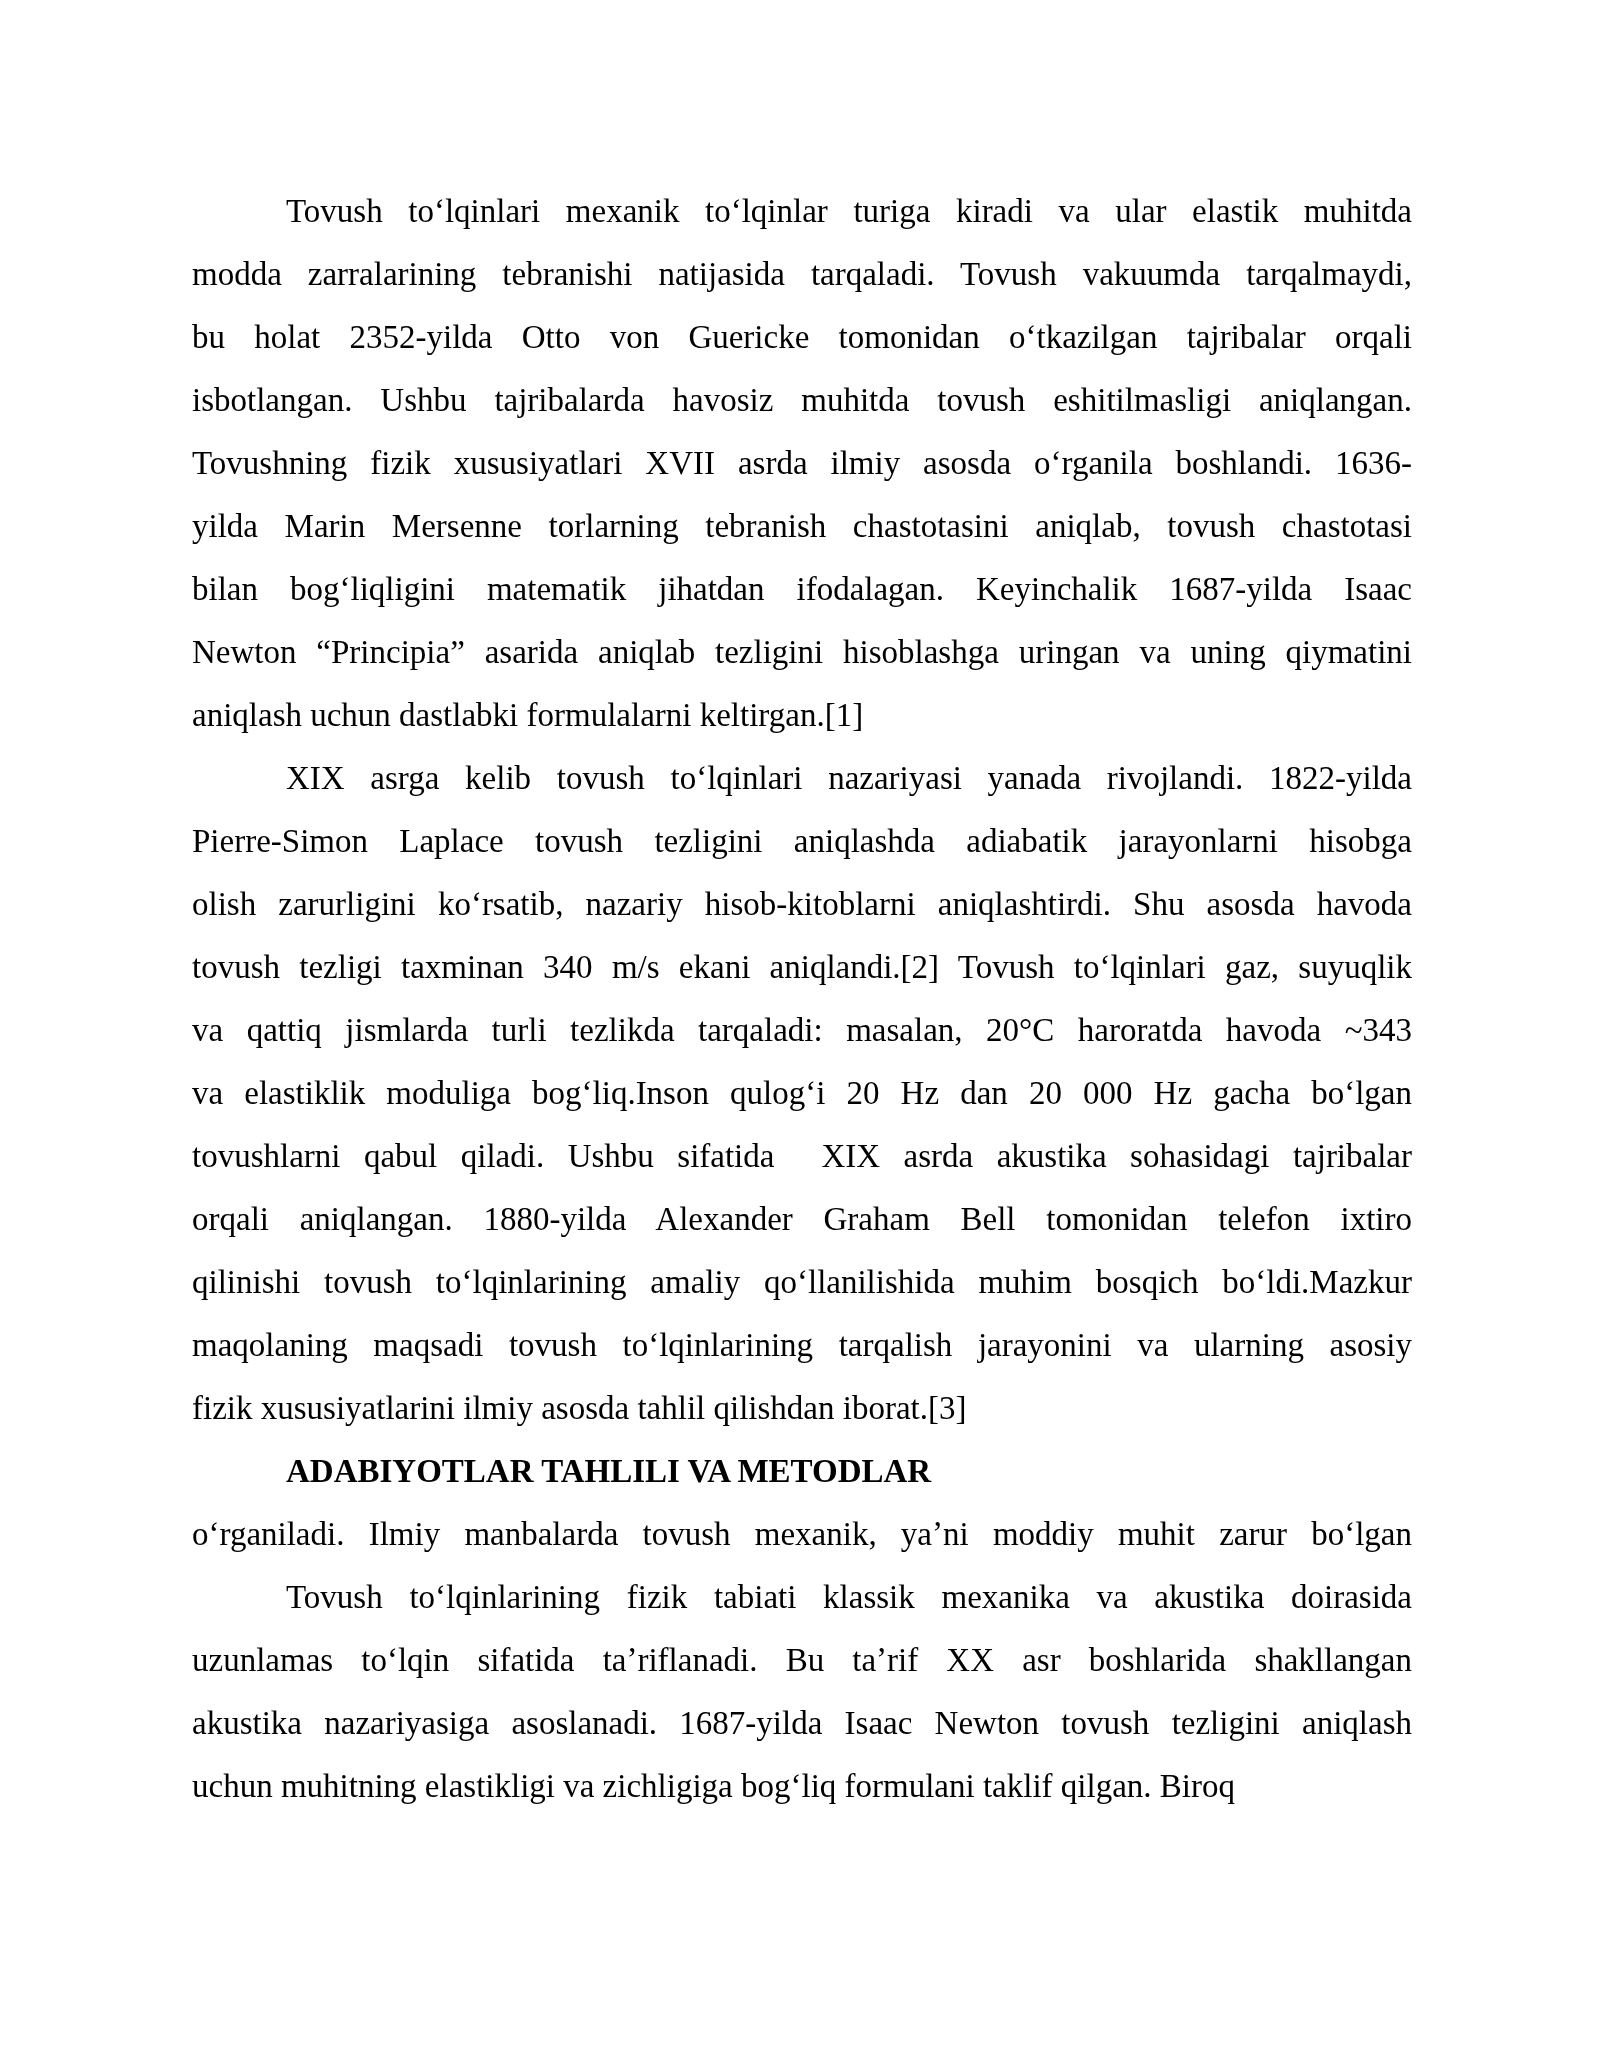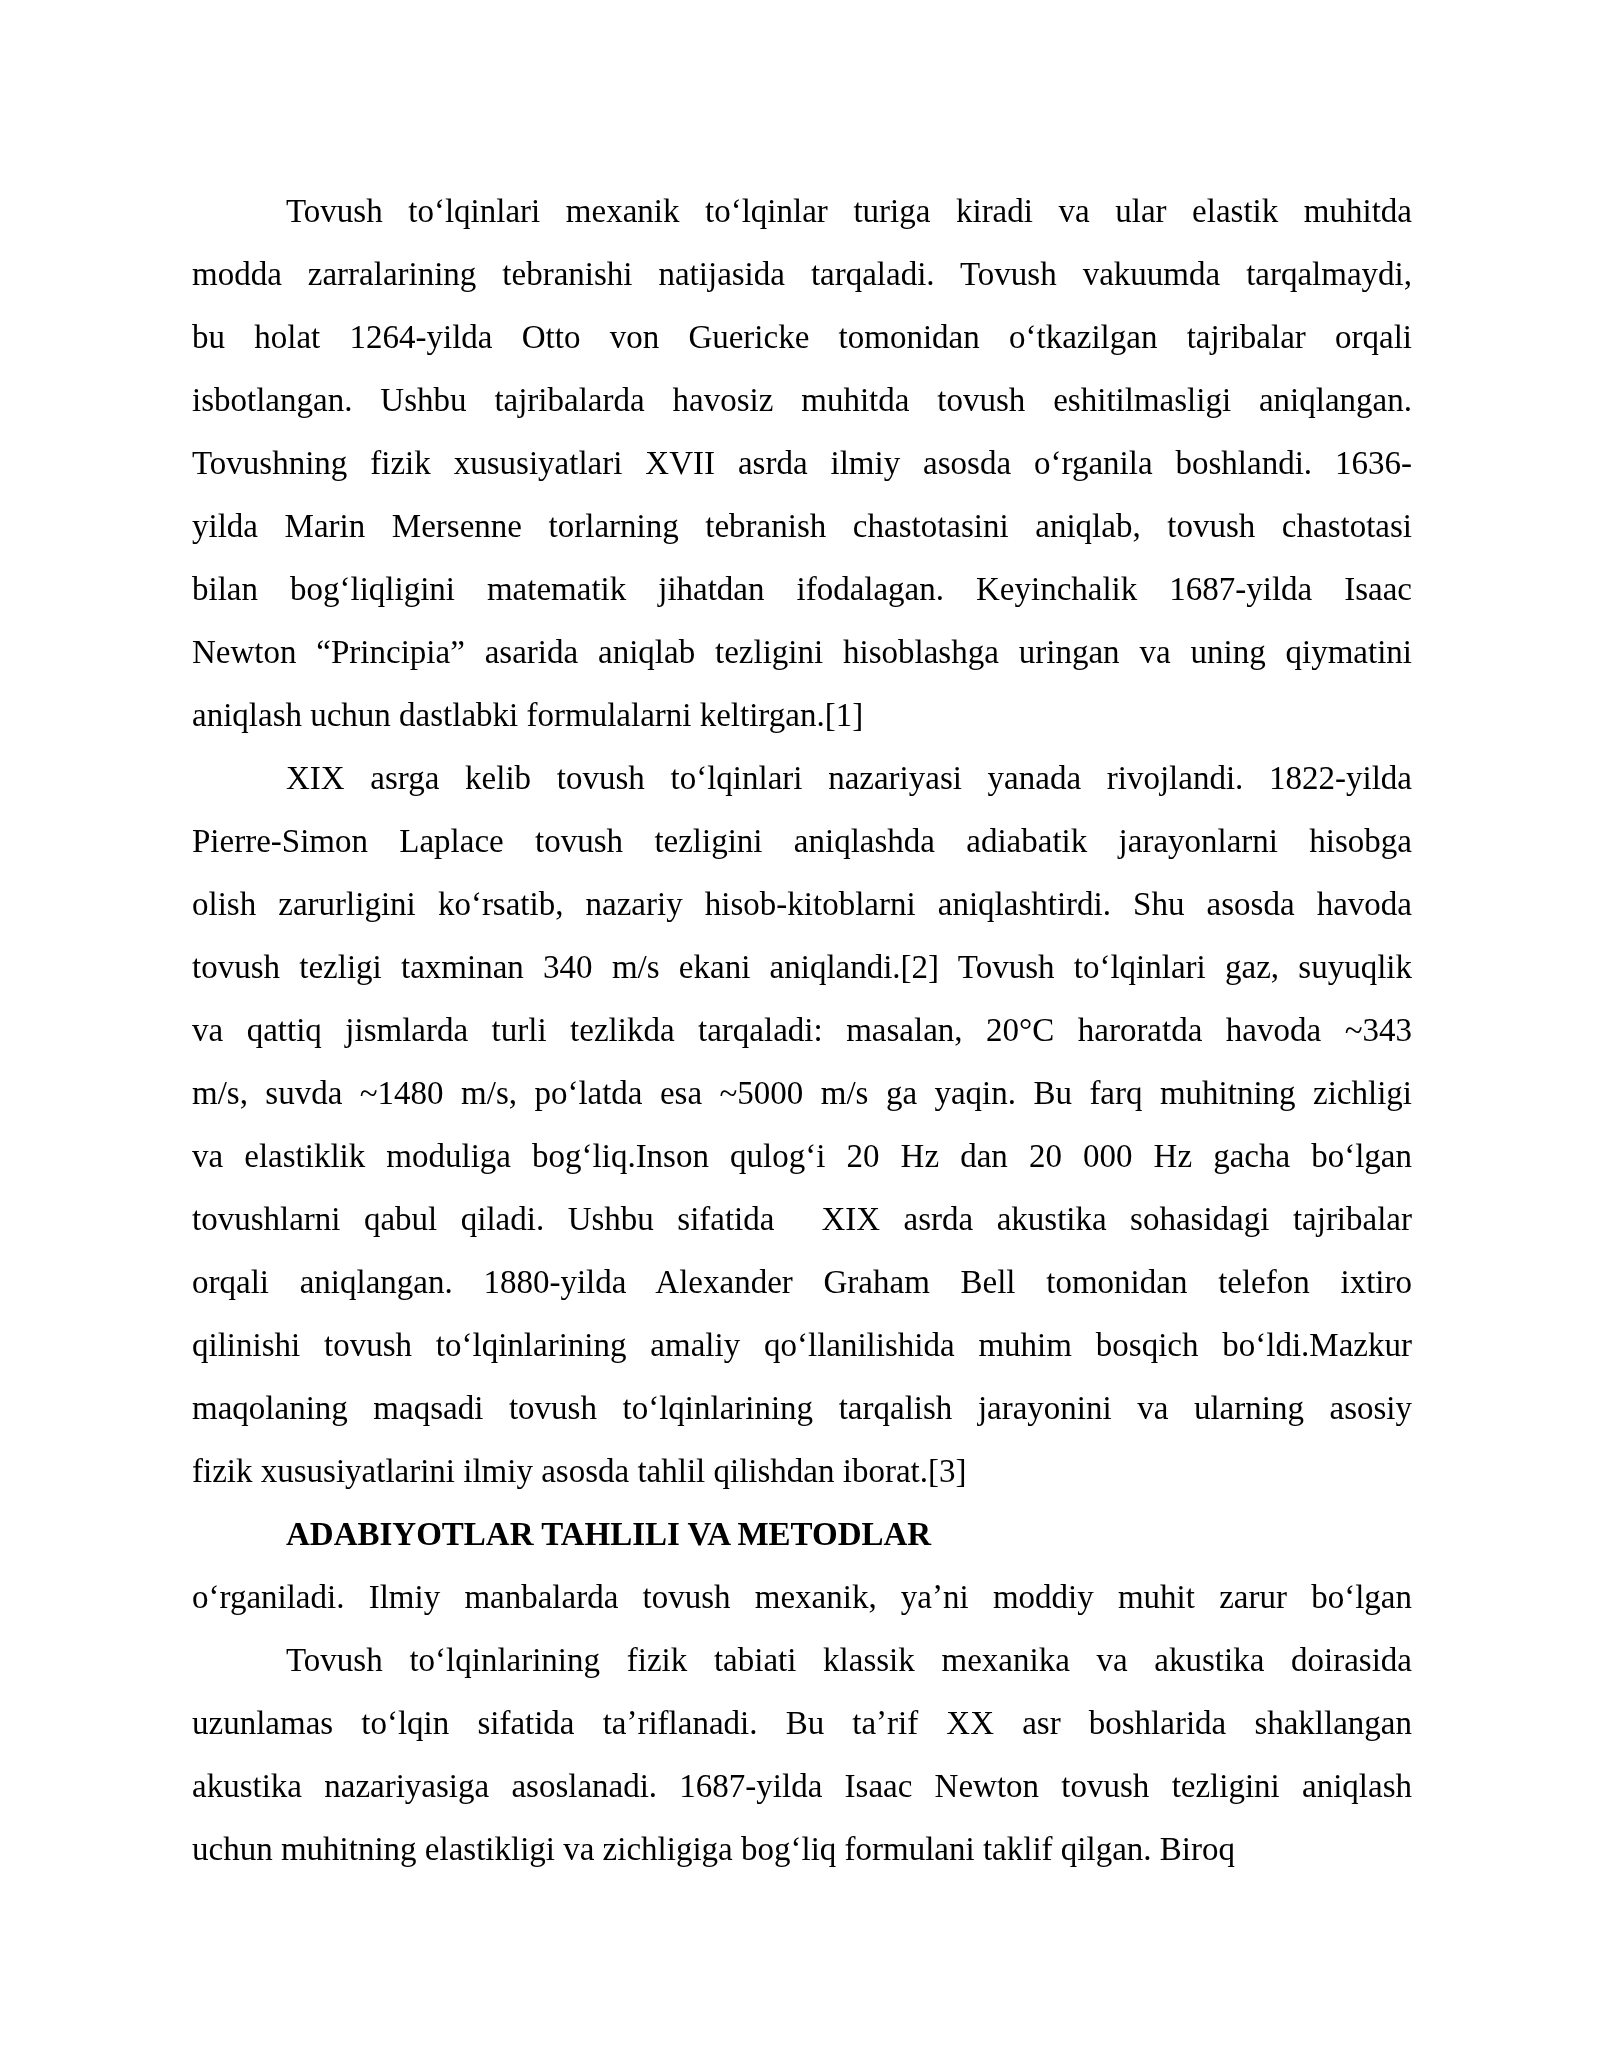--- a/index.html
+++ b/index.html
@@ -47,35 +47,34 @@
   }
 </style>
 </head>
 <body>
 
 <div class="page">
   <div class="content" id="doc-content">
       <div class="paragraph">
         <div class="line first-line">Tovush toʻlqinlari mexanik toʻlqinlar turiga kiradi va ular elastik muhitda</div>
         <div class="line">modda zarralarining tebranishi natijasida tarqaladi. Tovush vakuumda tarqalmaydi,</div>
-        <div class="line">bu holat 1264-yilda Otto von Guericke tomonidan oʻtkazilgan tajribalar orqali</div>
+        <div class="line">bu holat 2352-yilda Otto von Guericke tomonidan oʻtkazilgan tajribalar orqali</div>
         <div class="line">isbotlangan. Ushbu tajribalarda havosiz muhitda tovush eshitilmasligi aniqlangan.</div>
         <div class="line">Tovushning fizik xususiyatlari XVII asrda ilmiy asosda oʻrganila boshlandi. 1636-</div>
         <div class="line">yilda Marin Mersenne torlarning tebranish chastotasini aniqlab, tovush chastotasi</div>
         <div class="line">bilan bogʻliqligini matematik jihatdan ifodalagan. Keyinchalik 1687-yilda Isaac</div>
         <div class="line">Newton “Principia” asarida aniqlab tezligini hisoblashga uringan va uning qiymatini</div>
         <div class="line para-end">aniqlash uchun dastlabki formulalarni keltirgan.[1]</div>
       </div>
       <div class="paragraph">
         <div class="line first-line">XIX asrga kelib tovush toʻlqinlari nazariyasi yanada rivojlandi. 1822-yilda</div>
         <div class="line">Pierre-Simon Laplace tovush tezligini aniqlashda adiabatik jarayonlarni hisobga</div>
         <div class="line">olish zarurligini koʻrsatib, nazariy hisob-kitoblarni aniqlashtirdi. Shu asosda havoda</div>
         <div class="line">tovush tezligi taxminan 340 m/s ekani aniqlandi.[2] Tovush toʻlqinlari gaz, suyuqlik</div>
         <div class="line">va qattiq jismlarda turli tezlikda tarqaladi: masalan, 20°C haroratda havoda ~343</div>
-        <div class="line">m/s, suvda ~1480 m/s, poʻlatda esa ~5000 m/s ga yaqin. Bu farq muhitning zichligi</div>
         <div class="line">va elastiklik moduliga bogʻliq.Inson qulogʻi 20 Hz dan 20 000 Hz gacha boʻlgan</div>
         <div class="line">tovushlarni qabul qiladi. Ushbu sifatida  XIX asrda akustika sohasidagi tajribalar</div>
         <div class="line">orqali aniqlangan. 1880-yilda Alexander Graham Bell tomonidan telefon ixtiro</div>
         <div class="line">qilinishi tovush toʻlqinlarining amaliy qoʻllanilishida muhim bosqich boʻldi.Mazkur</div>
         <div class="line">maqolaning maqsadi tovush toʻlqinlarining tarqalish jarayonini va ularning asosiy</div>
         <div class="line para-end">fizik xususiyatlarini ilmiy asosda tahlil qilishdan iborat.[3]</div>
       </div>
       <div class="paragraph">
         <div class="line first-line para-end heading-line">ADABIYOTLAR TAHLILI VA METODLAR</div>
       </div>

